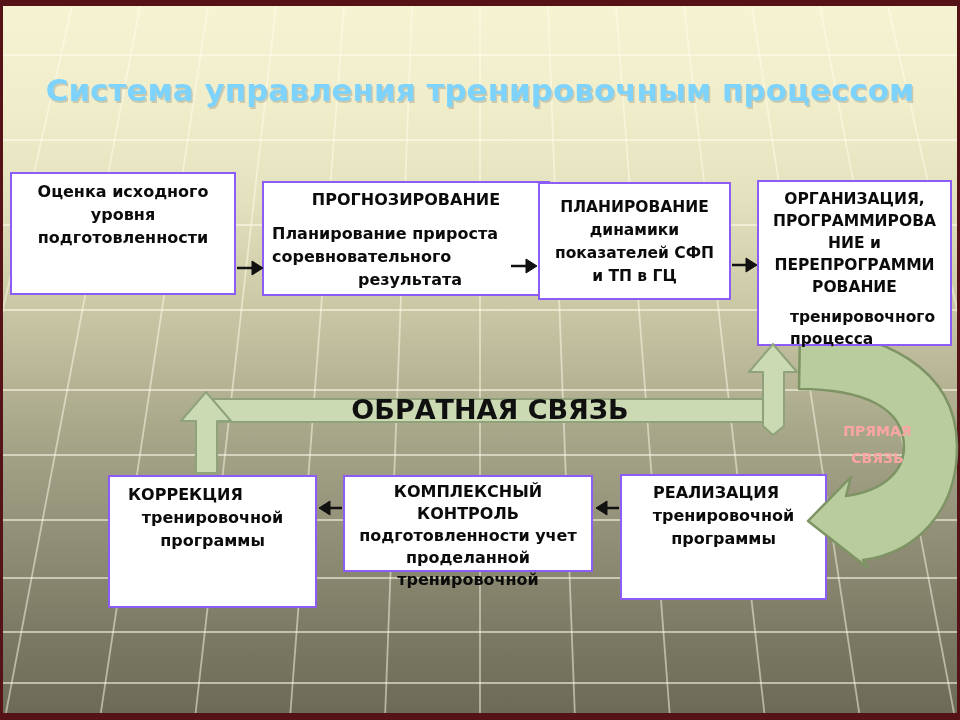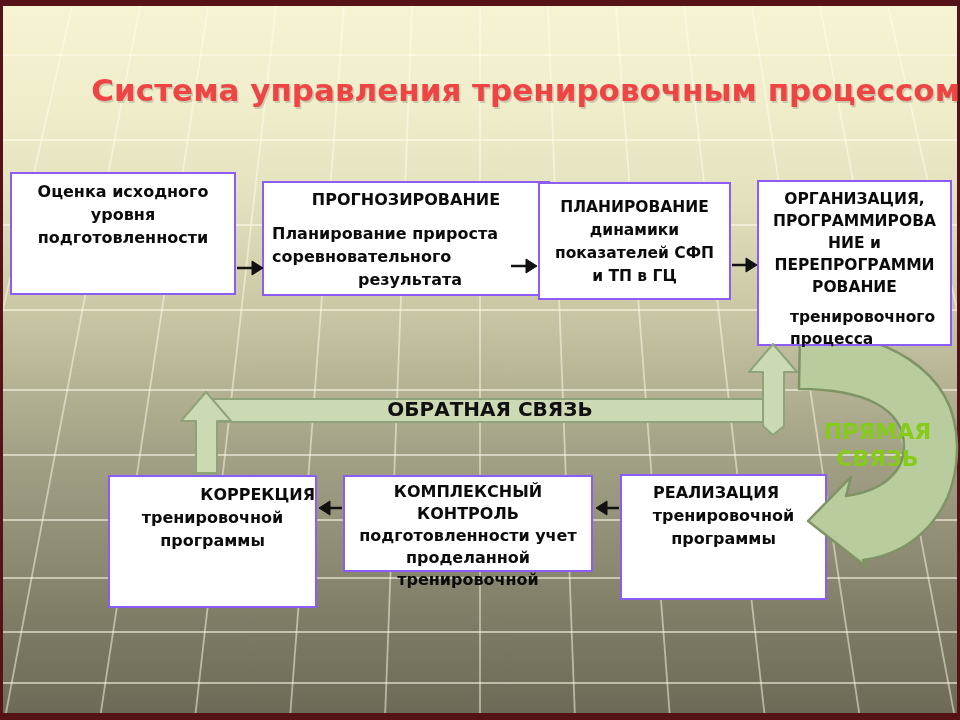--- a/index.html
+++ b/index.html
@@ -10,50 +10,50 @@
   }
   .bg{
     position:absolute;left:3px;top:6px;width:954px;height:707px;
     background:linear-gradient(180deg,
       #f6f3d3 0%, #f0edcb 14%, #e4e1bf 27%, #cfcca9 40%,
       #b6b495 53%, #a09e83 65%, #8e8c73 77%, #7b7963 89%, #6d6b57 100%);
   }
   .bg svg{position:absolute;left:0;top:0;}
   .title{
     position:absolute;left:0;top:72px;width:960px;
-    text-align:right;font-size:31px;font-weight:bold;color:#ef4444;
+    text-align:center;font-size:31px;font-weight:bold;color:#7dd3fc;
     letter-spacing:0px;text-shadow:1.5px 1.5px 0 rgba(40,40,40,0.18);
   }
   .box{
     position:absolute;background:#ffffff;border:2px solid #8b5cf6;
     color:#0b0b0b;font-weight:bold;font-size:16px;line-height:23px;
     box-sizing:border-box;
   }
   .ln{white-space:nowrap;}
   .c{text-align:center;}
   .l{text-align:left;}
   .b-assessment{left:10px;top:172px;width:226px;height:123px;padding-top:6px;}
   .b-forecast{left:262px;top:181px;width:288px;height:115px;padding-top:5px;}
   .b-forecast .body{margin-top:11px;padding-left:8px;}
   .b-planning{left:538px;top:182px;width:193px;height:118px;padding-top:12px;font-size:15.5px;}
   .b-organization{left:757px;top:180px;width:195px;height:166px;padding-top:6px;font-size:15.5px;line-height:22px;}
   .b-organization .body{margin-top:8px;padding-left:31px;}
   .b-correction{left:108px;top:475px;width:209px;height:133px;padding-top:6px;}
-  .b-correction .first{text-align:right;}
+  .b-correction .first{padding-left:18px;}
   .b-control{left:343px;top:475px;width:250px;height:97px;padding-top:4px;line-height:22px;}
   .b-realization{left:620px;top:474px;width:207px;height:126px;padding-top:5px;}
   .b-realization .first{padding-left:8px;margin-left:23px;}
   .arrow-layer{position:absolute;left:0;top:0;}
   .feedback-label{
     position:absolute;left:290px;top:397px;width:400px;text-align:center;
-    font-size:20px;font-weight:bold;color:#101010;line-height:25px;
+    font-size:27px;font-weight:bold;color:#101010;line-height:25px;
   }
   .direct-label{
     position:absolute;left:800px;top:418px;width:155px;text-align:center;
-    font-size:22px;font-weight:bold;color:#84cc16;line-height:27px;
+    font-size:14px;font-weight:bold;color:#fca5a5;line-height:27px;
   }
 </style>
 </head>
 <body>
 
 <div class="slide">
   <div class="bg">
     <svg id="grid" width="954" height="707">
         <line x1="0" y1="49" x2="954" y2="49" stroke="rgba(255,253,235,0.55)" stroke-width="1.8"></line>
         <line x1="0" y1="134" x2="954" y2="134" stroke="rgba(255,253,235,0.55)" stroke-width="1.8"></line>

